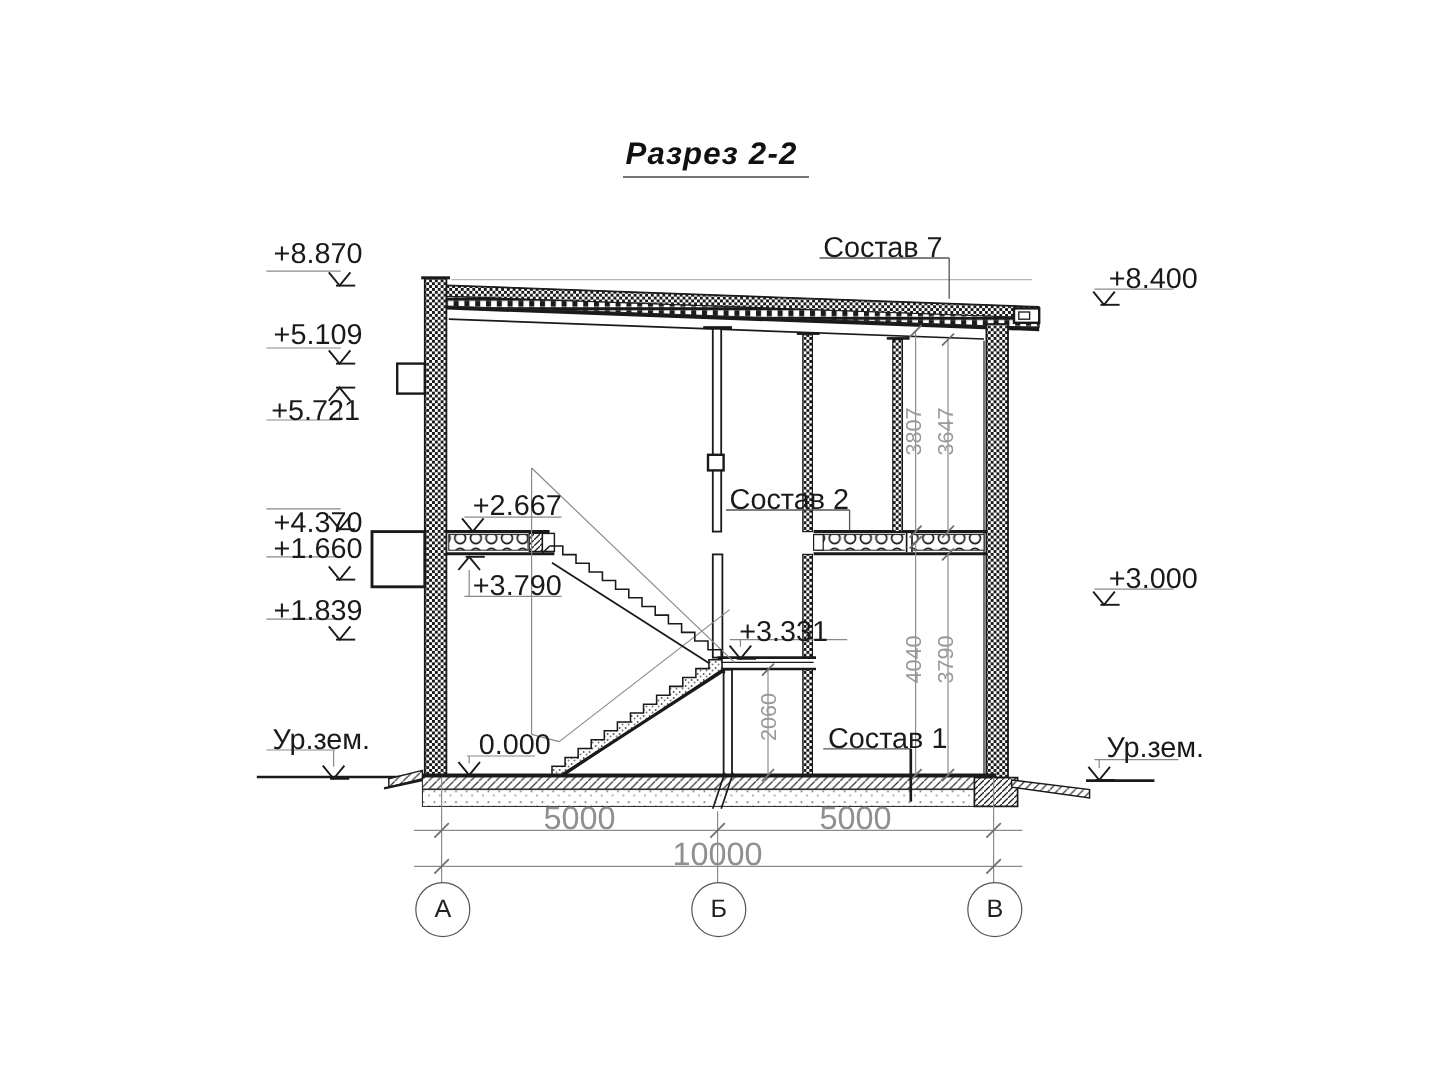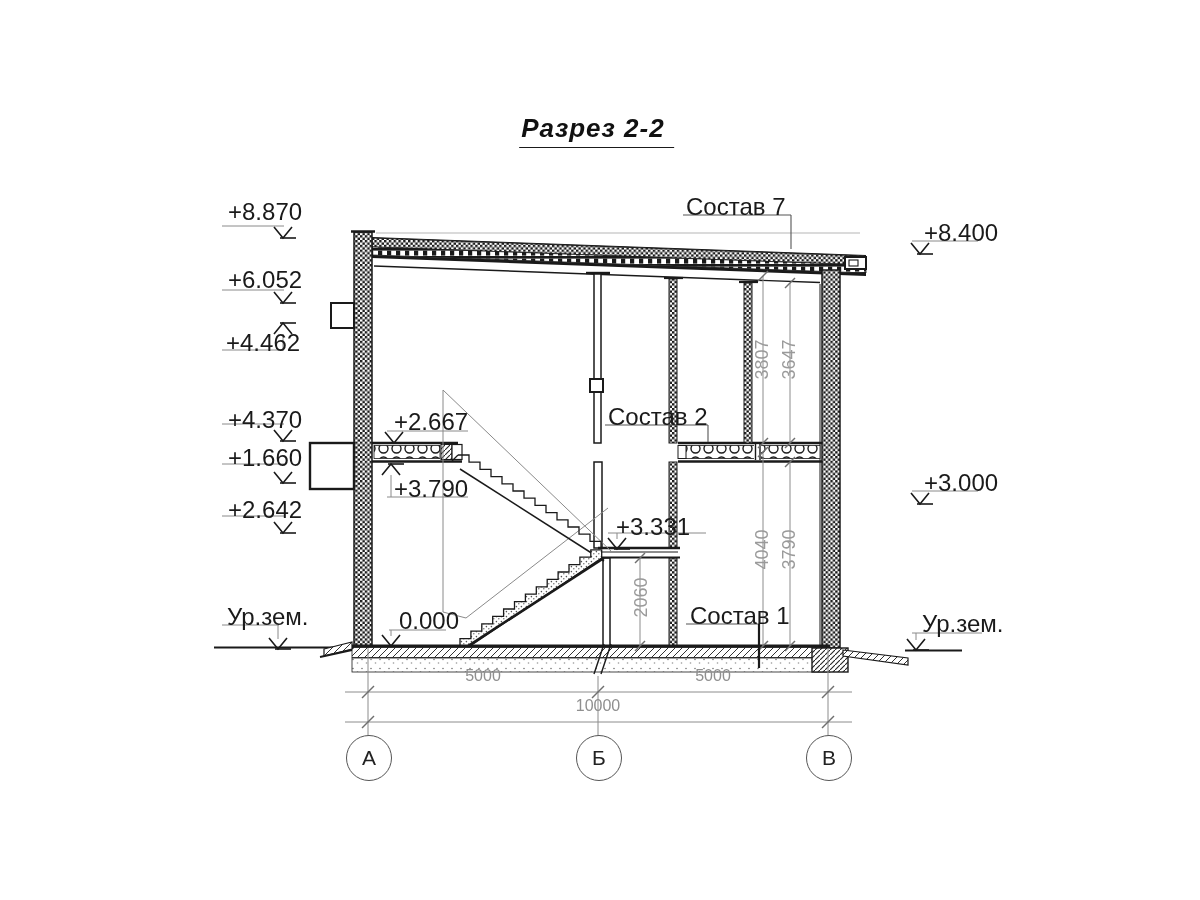--- a/index.html
+++ b/index.html
@@ -5,21 +5,21 @@
   html,body{margin:0;padding:0;background:#fff;}
   #stage{position:relative;width:1200px;height:900px;background:#ffffff;overflow:hidden;
          font-family:"Liberation Sans","DejaVu Sans",sans-serif;}
   svg{position:absolute;left:0;top:0;}
   .lbl{position:absolute;white-space:nowrap;color:#1a1a1a;font-size:24px;line-height:1.1;}
   .title{position:absolute;left:50%;top:113px;transform:translateX(-52%);
          font-size:26px;font-style:italic;font-weight:600;letter-spacing:1px;
          border-bottom:1.6px solid #1a1a1a;padding:0 10px 3px 2px;color:#111;}
   .dimv{position:absolute;width:70px;text-align:center;color:#9a9a9a;font-size:18px;
         transform:rotate(-90deg);}
-  .dimh{position:absolute;text-align:center;color:#8f8f8f;font-size:16px;}
+  .dimh{position:absolute;text-align:center;color:#8f8f8f;font-size:27px;}
   .axis{position:absolute;width:44px;height:44px;border:1.4px solid #555;border-radius:50%;
         display:flex;align-items:center;justify-content:center;font-size:21px;color:#222;background:#fff;}
   .leaderlbl{color:#1a1a1a;}
 </style>
 </head>
 <body>
 
 <div id="stage">
 
 <svg width="1200" height="900" viewBox="0 0 1200 900">
@@ -223,25 +223,25 @@
     <line x1="605" y1="425" x2="708" y2="425"></line>
         <line x1="708" y1="425" x2="708" y2="442"></line>
     <line x1="686" y1="624" x2="759" y2="624"></line>
   </g>
   <line x1="759" y1="624" x2="759" y2="668" stroke="#1a1a1a" stroke-width="2.2"></line>
 </svg>
 
   <div class="title">Разрез 2-2</div>
 
   <div class="lbl" style="left:228px;top:199px">+8.870</div>
-  <div class="lbl" style="left:228px;top:267px">+6.052</div>
-  <div class="lbl" style="left:226px;top:330px">+4.462</div>
-  <div class="lbl" style="left:228px;top:407px">+4.370</div>
+  <div class="lbl" style="left:228px;top:267px">+5.109</div>
+  <div class="lbl" style="left:226px;top:330px">+5.721</div>
+  <div class="lbl" style="left:228px;top:423px">+4.370</div>
   <div class="lbl" style="left:228px;top:445px">+1.660</div>
-  <div class="lbl" style="left:228px;top:497px">+2.642</div>
+  <div class="lbl" style="left:228px;top:497px">+1.839</div>
   <div class="lbl" style="left:227px;top:604px">Ур.зем.</div>
 
   <div class="lbl" style="left:924px;top:220px">+8.400</div>
   <div class="lbl" style="left:924px;top:470px">+3.000</div>
   <div class="lbl" style="left:922px;top:611px">Ур.зем.</div>
 
   <div class="lbl" style="left:394px;top:409px">+2.667</div>
   <div class="lbl" style="left:394px;top:476px">+3.790</div>
   <div class="lbl" style="left:616px;top:514px">+3.331</div>
   <div class="lbl" style="left:399px;top:608px">0.000</div>

